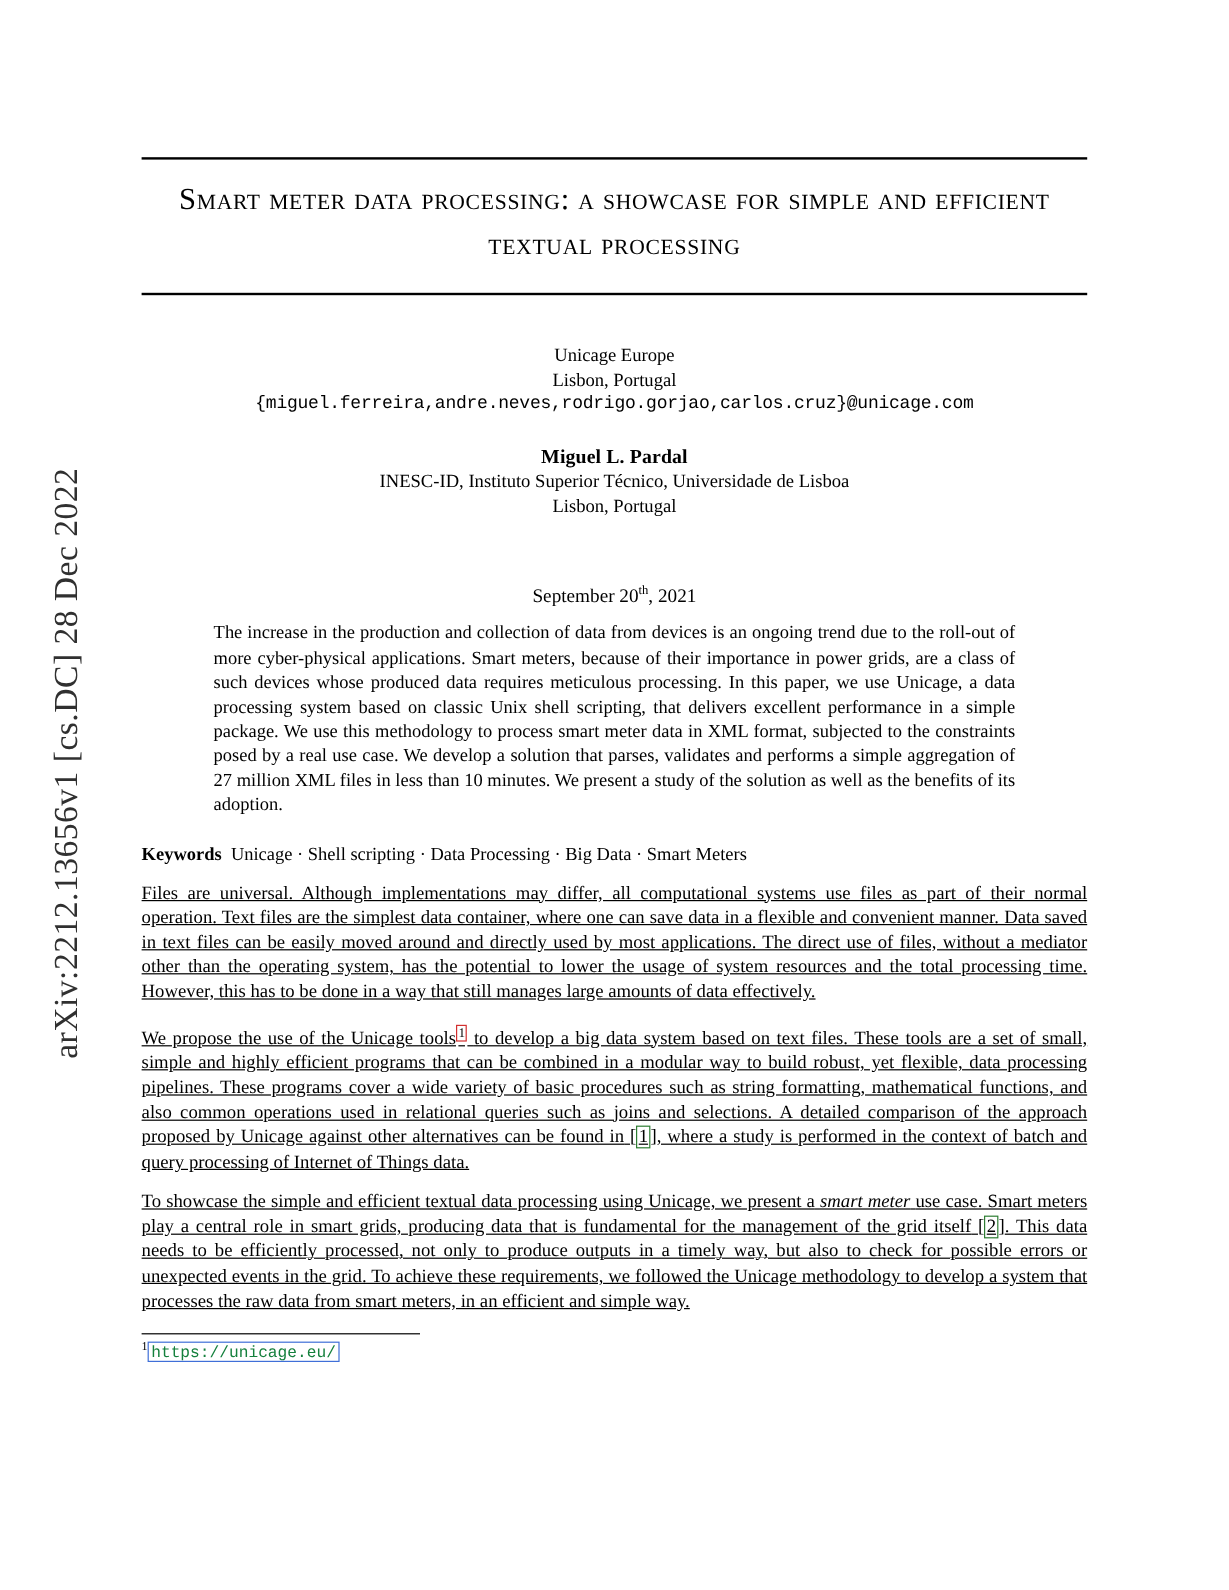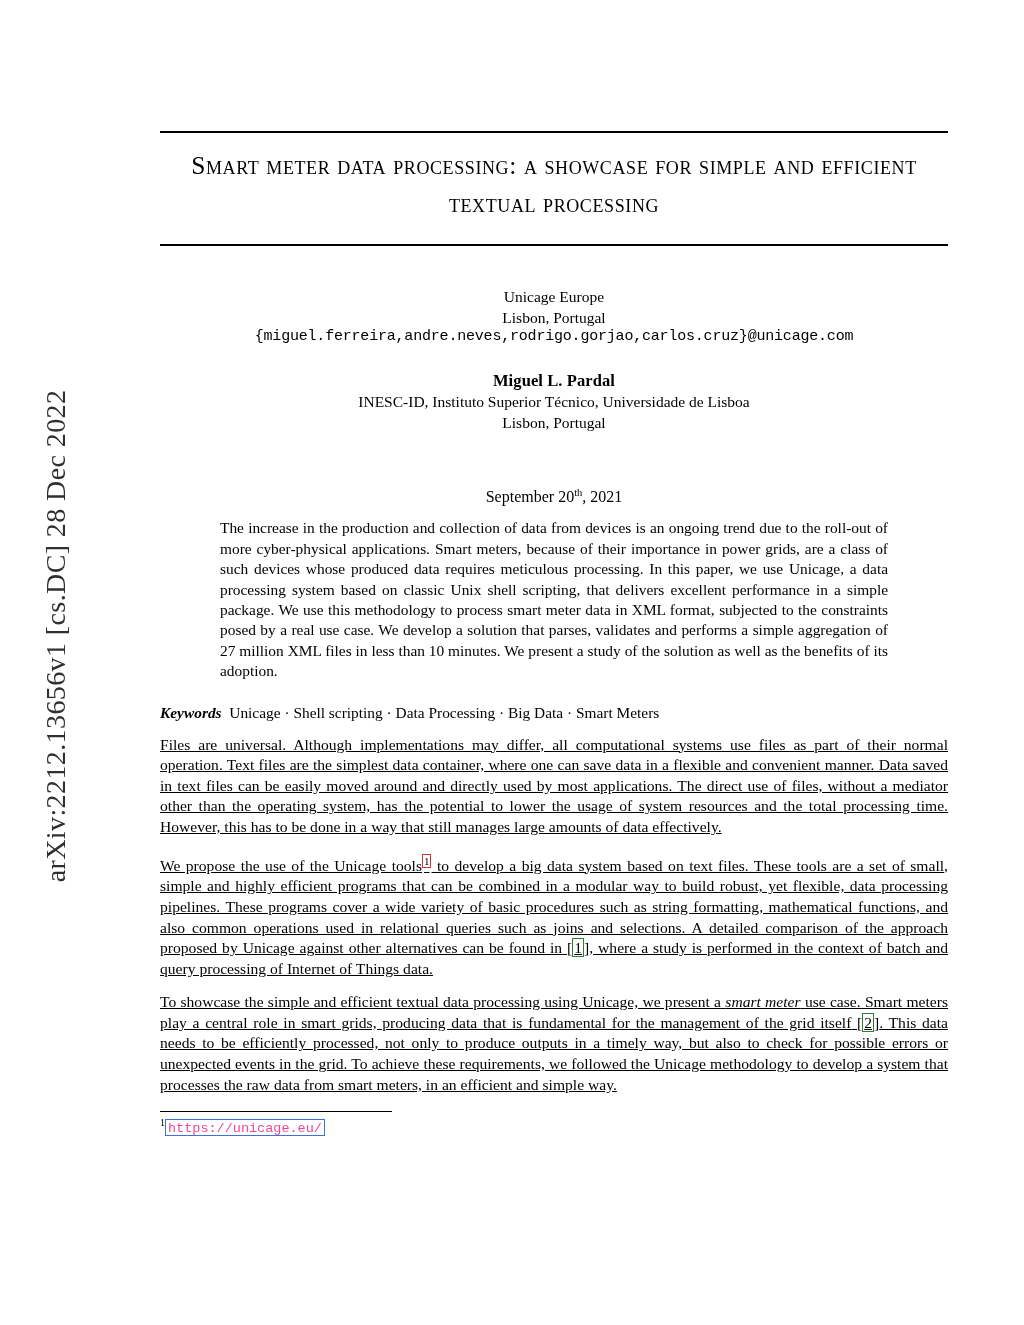--- a/index.html
+++ b/index.html
@@ -32,21 +32,20 @@
     white-space: nowrap;
   }
 
   
   .page {
     position: absolute;
     left: 118px;
     top: 0;
     width: 788px;
     height: 1325px;
-    margin-left: 42px;
   }
 
   .rule {
     border-top: 2.2px solid #000;
     width: 100%;
   }
   .rule-top { margin-top: 131px; }
   .rule-bottom { margin-top: 9px; }
 
   .title {
@@ -107,21 +106,20 @@
     font-size: 15.4px;
     line-height: 20.4px;
     text-align: justify;
   }
 
   .keywords {
     margin: 22px 0 0 0;
     font-size: 15.4px;
   }
   .keywords .kw-label {
-    font-style: italic;
     font-weight: bold;
   }
 
   h2.section {
     font-size: 19px;
     font-weight: bold;
     margin: 26px 0 0 0;
   }
   h2.section .secnum { margin-right: 14px; }
 
@@ -156,21 +154,21 @@
     font-size: 13px;
   }
   .footnote sup { font-size: 10px; }
   .footnote .link-box {
     border: 1px solid #3f6fd8;
     padding: 0 2px;
   }
   .footnote .link {
     font-family: "Liberation Mono", monospace;
     font-size: 13.5px;
-    color: #ec4899;
+    color: #15803d;
   }
 </style>
 </head>
 <body>
 
 <div class="arxiv-stamp">arXiv:2212.13656v1  [cs.DC]  28 Dec 2022</div>
 
 <div class="page">
 
   <div class="rule rule-top"></div>

